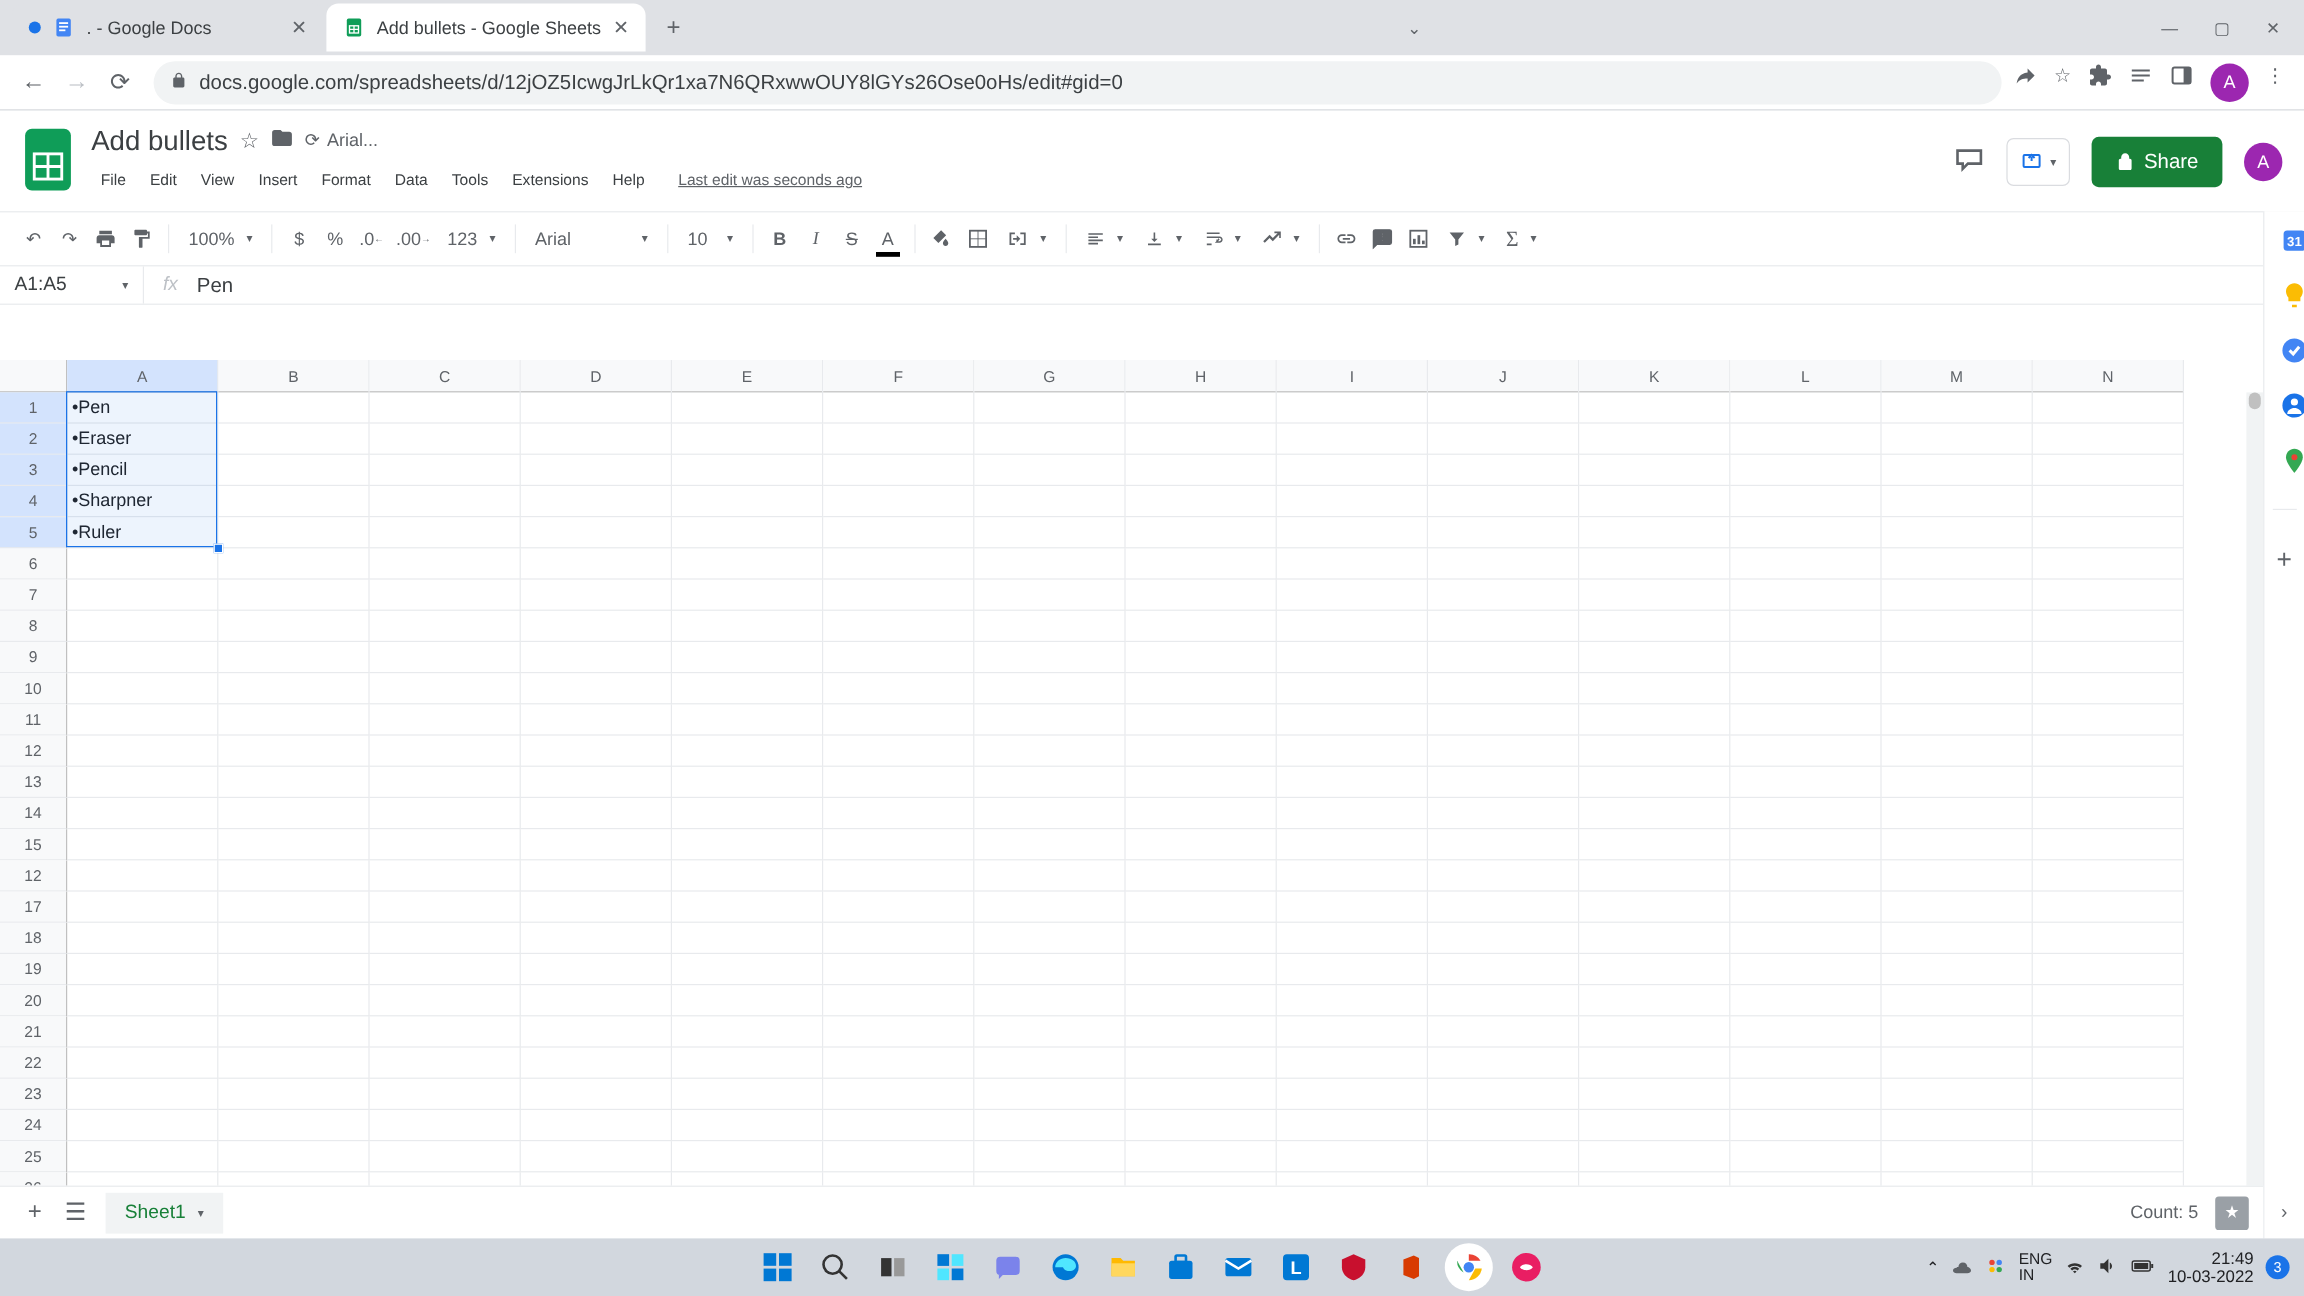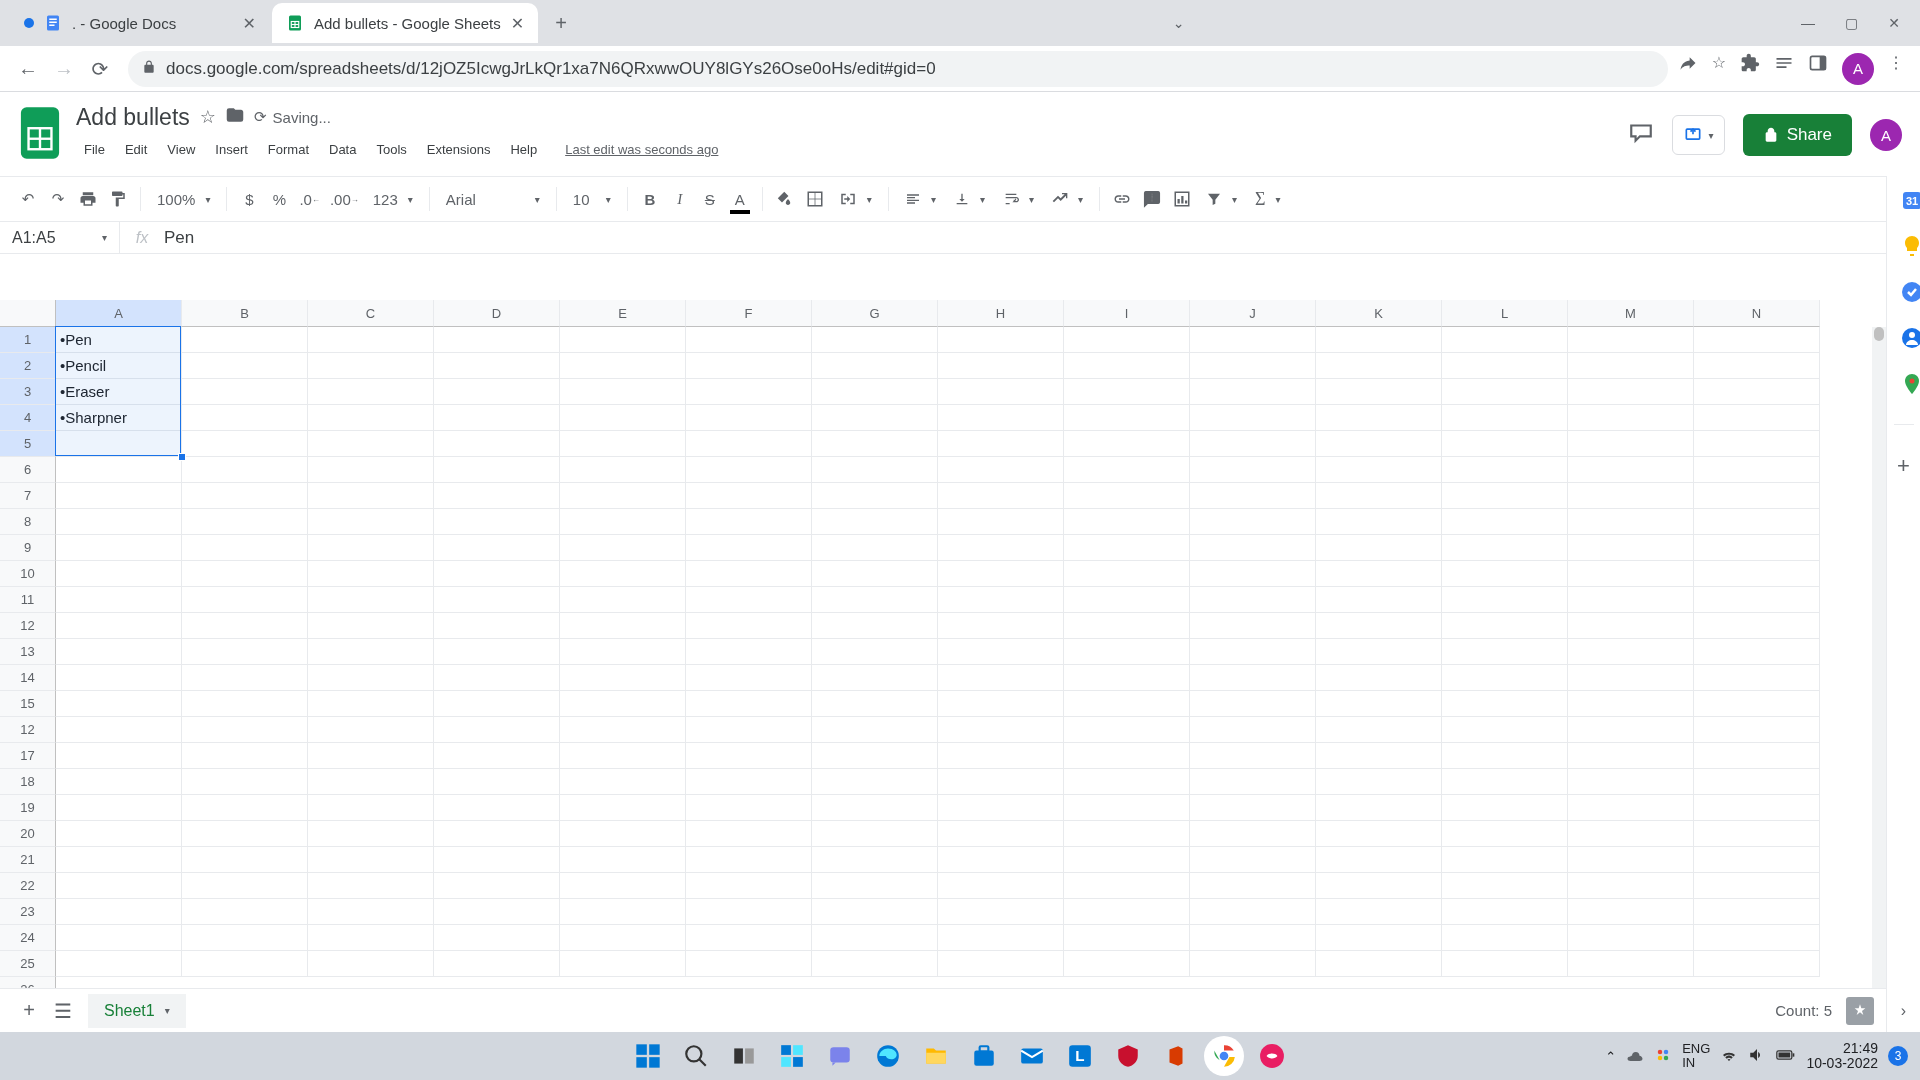--- a/index.html
+++ b/index.html
@@ -189,21 +189,21 @@
   </div>
   <div class="doc-title-block">
     <div class="doc-title-row">
       <span class="doc-title">Add bullets</span>
       <span class="title-icon">☆</span>
       <span class="title-icon"><svg width="18" height="18" viewBox="0 0 24 24">
             <path fill="#5f6368" d="M20 6h-8l-2-2H4c-1.1 0-2 .9-2 2v12c0 1.1.9 2 2 2h16c1.1 0 2-.9 2-2V8c0-1.1-.9-2-2-2z" stroke="#5f6368" stroke-width="2"></path>
           </svg></span>
       <span class="saving">
         <span>⟳</span>
-        <span>Saving...</span>
+        <span>Arial...</span>
       </span>
     </div>
     <div class="menu-row">
       <span>File</span>
       <span>Edit</span>
       <span>View</span>
       <span>Insert</span>
       <span>Format</span>
       <span>Data</span>
       <span>Tools</span>
@@ -428,53 +428,69 @@
           <div class="cell" style="width: 126px;"></div>
           <div class="cell" style="width: 126px;"></div>
           <div class="cell" style="width: 126px;"></div>
           <div class="cell" style="width: 126px;"></div>
           <div class="cell" style="width: 126px;"></div>
           <div class="cell" style="width: 126px;"></div>
           <div class="cell" style="width: 126px;"></div>
           <div class="cell" style="width: 126px;"></div>
         </div>
         <div class="cell-row">
+          <div class="cell" style="width: 126px;">•Eraser</div>
+          <div class="cell" style="width: 126px;"></div>
+          <div class="cell" style="width: 126px;"></div>
+          <div class="cell" style="width: 126px;"></div>
+          <div class="cell" style="width: 126px;"></div>
+          <div class="cell" style="width: 126px;"></div>
+          <div class="cell" style="width: 126px;"></div>
+          <div class="cell" style="width: 126px;"></div>
+          <div class="cell" style="width: 126px;"></div>
+          <div class="cell" style="width: 126px;"></div>
+          <div class="cell" style="width: 126px;"></div>
+          <div class="cell" style="width: 126px;"></div>
+          <div class="cell" style="width: 126px;"></div>
+          <div class="cell" style="width: 126px;"></div>
+        </div>
+        <div class="cell-row">
           <div class="cell" style="width: 126px;">•Pencil</div>
           <div class="cell" style="width: 126px;"></div>
           <div class="cell" style="width: 126px;"></div>
           <div class="cell" style="width: 126px;"></div>
           <div class="cell" style="width: 126px;"></div>
           <div class="cell" style="width: 126px;"></div>
           <div class="cell" style="width: 126px;"></div>
           <div class="cell" style="width: 126px;"></div>
           <div class="cell" style="width: 126px;"></div>
           <div class="cell" style="width: 126px;"></div>
           <div class="cell" style="width: 126px;"></div>
           <div class="cell" style="width: 126px;"></div>
           <div class="cell" style="width: 126px;"></div>
           <div class="cell" style="width: 126px;"></div>
         </div>
         <div class="cell-row">
-          <div class="cell" style="width: 126px;">•Eraser</div>
-          <div class="cell" style="width: 126px;"></div>
-          <div class="cell" style="width: 126px;"></div>
-          <div class="cell" style="width: 126px;"></div>
-          <div class="cell" style="width: 126px;"></div>
-          <div class="cell" style="width: 126px;"></div>
-          <div class="cell" style="width: 126px;"></div>
-          <div class="cell" style="width: 126px;"></div>
-          <div class="cell" style="width: 126px;"></div>
-          <div class="cell" style="width: 126px;"></div>
-          <div class="cell" style="width: 126px;"></div>
-          <div class="cell" style="width: 126px;"></div>
-          <div class="cell" style="width: 126px;"></div>
-          <div class="cell" style="width: 126px;"></div>
-        </div>
-        <div class="cell-row">
           <div class="cell" style="width: 126px;">•Sharpner</div>
+          <div class="cell" style="width: 126px;"></div>
+          <div class="cell" style="width: 126px;"></div>
+          <div class="cell" style="width: 126px;"></div>
+          <div class="cell" style="width: 126px;"></div>
+          <div class="cell" style="width: 126px;"></div>
+          <div class="cell" style="width: 126px;"></div>
+          <div class="cell" style="width: 126px;"></div>
+          <div class="cell" style="width: 126px;"></div>
+          <div class="cell" style="width: 126px;"></div>
+          <div class="cell" style="width: 126px;"></div>
+          <div class="cell" style="width: 126px;"></div>
+          <div class="cell" style="width: 126px;"></div>
+          <div class="cell" style="width: 126px;"></div>
+        </div>
+        <div class="cell-row">
+          <div class="cell" style="width: 126px;">•Ruler</div>
           <div class="cell" style="width: 126px;"></div>
           <div class="cell" style="width: 126px;"></div>
           <div class="cell" style="width: 126px;"></div>
           <div class="cell" style="width: 126px;"></div>
           <div class="cell" style="width: 126px;"></div>
           <div class="cell" style="width: 126px;"></div>
           <div class="cell" style="width: 126px;"></div>
           <div class="cell" style="width: 126px;"></div>
           <div class="cell" style="width: 126px;"></div>
           <div class="cell" style="width: 126px;"></div>

